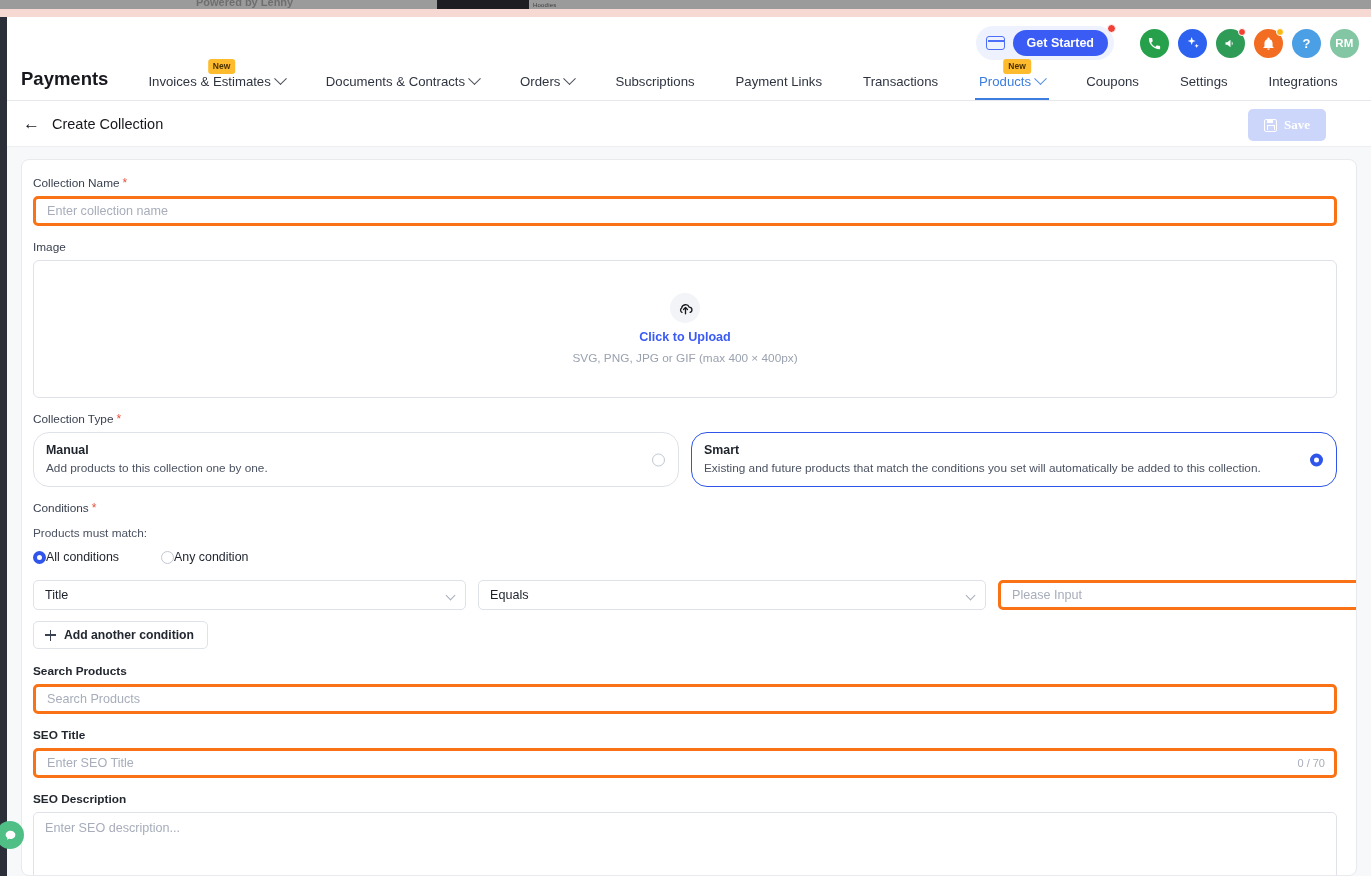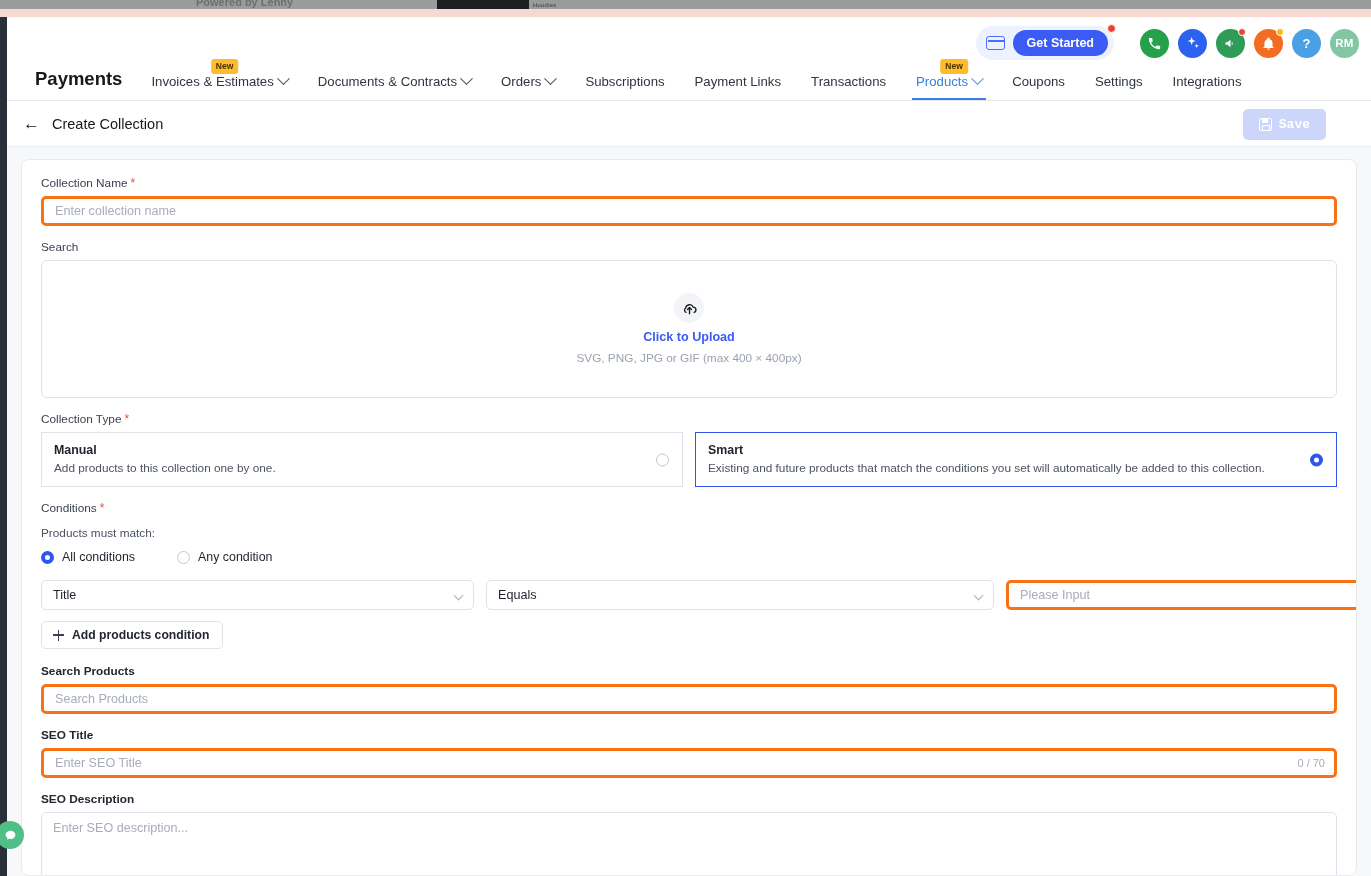--- a/index.html
+++ b/index.html
@@ -98,22 +98,22 @@
   .c-avatar { background: #83c6a3; font-size: 11.5px; letter-spacing: .3px; color:#fff; }
   .badge-dot {
     position: absolute; top: -1px; right: -1px;
     width: 8px; height: 8px; border-radius: 50%;
     background: #ef4136; border: 1.5px solid #fff;
   }
   .badge-dot.amber { background: #fdb913; }
 
   
   .nav {
-    position: absolute; left: 18px; bottom: 0;
-    display: flex; align-items: flex-end; gap: 4px;
+    position: absolute; left: 4px; bottom: 0;
+    display: flex; align-items: flex-end; gap: 15px;
     padding-left: 5px; height: 40px;
   }
   .brand {
     font-size: 18.5px; font-weight: bold; color: #16181d;
     padding: 0 12px 10px 5px; white-space: nowrap;
   }
   .nav-item {
     position: relative; display: flex; align-items: center; gap: 5px;
     padding: 0 13px 11px 13px;
     font-size: 13.2px; color: #2f3441; cursor: pointer; white-space: nowrap;
@@ -145,21 +145,21 @@
     font-size: 17px; color: #16181d; cursor: pointer;
     line-height: 1; margin-right: 12px;
   }
   .page-title { font-size: 14.5px; font-weight: normal; color: #16181d; }
   .save-btn {
     position: absolute; right: 45px; top: 8px;
     display: flex; align-items: center; gap: 7px;
     background: #ccd6fb; color: #ffffff;
     border: none; border-radius: 5px; cursor: default;
     padding: 8px 16px; font-size: 13px; font-weight: bold;
-    font-family: Liberation Mono, monospace;
+    font-family: Liberation Serif, serif;
   }
   .save-ico {
     width: 13px; height: 13px; border: 1.6px solid #fff; border-radius: 2px;
     position: relative;
   }
   .save-ico::before {
     content: ""; position: absolute; left: 2.2px; top: -0.5px;
     width: 6px; height: 4px; background: #fff;
   }
   .save-ico::after {
@@ -168,21 +168,21 @@
   }
 
   
   .content {
     position: relative; height: 729px;
     background: #f7f8fa; padding: 12px 14px 0 14px;
     overflow: hidden;
   }
   .card {
     background: #fff; border: 1px solid #e8eaee; border-radius: 8px;
-    height: 717px; padding: 16px 19px 0 19px; overflow: hidden;
+    height: 717px; padding: 16px 19px 0 11px; overflow: hidden;
   }
 
   .fld-label {
     font-size: 11.8px; color: #3a4150; margin-bottom: 6px;
     display: flex; align-items: center; gap: 3px;
   }
   .fld-label.bold { font-weight: bold; color: #232830; }
   .req { color: #e8533f; font-size: 12px; line-height: 1; }
 
   .txt-input {
@@ -206,40 +206,40 @@
     width: 30px; height: 30px; border-radius: 50%; background: #f2f4f7;
     display: flex; align-items: center; justify-content: center;
   }
   .up-link { font-size: 12.6px; font-weight: bold; color: #3b5bf5; }
   .up-hint { font-size: 11.8px; color: #9aa1af; }
 
   
   .type-row { display: flex; gap: 12px; }
   .type-card {
     flex: 1; position: relative;
-    border: 1px solid #dfe2e8; border-radius: 0;
+    border: 1px solid #dfe2e8; border-radius: 16px;
     padding: 10px 36px 11px 12px; cursor: pointer; background: #fff;
   }
   .type-card.selected { border: 1.6px solid #2f55ea; }
   .tc-title { font-size: 12.4px; font-weight: bold; color: #1d222b; margin-bottom: 4px; }
   .tc-desc { font-size: 11.8px; color: #4b5261; }
   .radio-o {
     position: absolute; right: 13px; top: 50%; transform: translateY(-50%);
     width: 13px; height: 13px; border-radius: 50%;
     border: 1.5px solid #c2c8d2; background: #fff;
   }
   .radio-o.on {
     border: 4px solid #2f55ea; background: #fff;
   }
 
   
   .sub-note { font-size: 11.8px; color: #4b5261; margin: 11px 0 10px 0; }
   .rad-row { display: flex; align-items: center; gap: 42px; margin-bottom: 16px; }
   .rad {
-    display: flex; align-items: center; gap: 8px;
+    display: flex; align-items: center; 
     font-size: 12.4px; color: #1d222b; cursor: pointer;
   }
   .rad-mark {
     width: 13px; height: 13px; border-radius: 50%;
     border: 1.5px solid #c2c8d2; background: #fff; flex: none;
   }
   .rad-mark.on { border: 4px solid #2f55ea; }
 
   .cond-row { display: flex; gap: 12px; margin-bottom: 11px; }
   .sel {
@@ -414,21 +414,21 @@
       <div class="group">
         <div class="fld-label">
           <span>Collection Name</span>
           <span class="req">*</span>
         </div>
         <input class="txt-input" type="text" placeholder="Enter collection name" style="">
       </div>
 
       <div class="group">
         <div class="fld-label">
-          <span>Search</span>
+          <span>Image</span>
         </div>
         <div class="upload">
           <div class="up-circle">
             <svg width="17" height="17" viewBox="0 0 24 24" fill="none" stroke="#16181d" stroke-width="1.9" stroke-linecap="round" stroke-linejoin="round">
               <path d="M18.5 17.5a3.8 3.8 0 0 0-1.2-7.4 5.6 5.6 0 0 0-10.7 1.2 3.6 3.6 0 0 0 .4 6.2"></path>
               <path d="M12 19.5V11"></path>
                 <path d="M9.2 13.3L12 10.6l2.8 2.7"></path>
             </svg>
           </div>
           <div class="up-link">Click to Upload</div>
@@ -480,21 +480,21 @@
           </div>
           <div class="sel sel-b">
             <span>Equals</span>
             <span class="caret"></span>
           </div>
           <input class="txt-input in-c" type="text" placeholder="Please Input" style="">
         </div>
 
         <div class="add-cond">
           <span class="plus"></span>
-          <span>Add products condition</span>
+          <span>Add another condition</span>
         </div>
       </div>
 
       <div class="group">
         <div class="fld-label bold">
           <span>Search Products</span>
         </div>
         <input class="txt-input" type="text" placeholder="Search Products" style="">
       </div>
 

